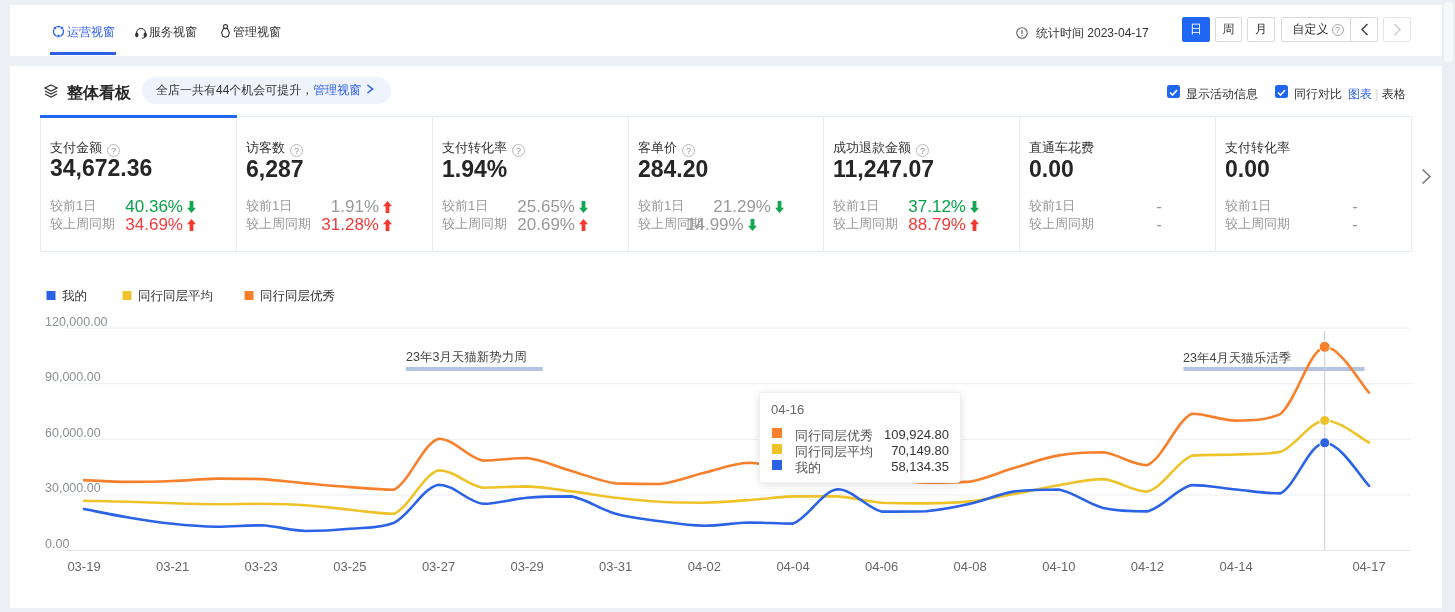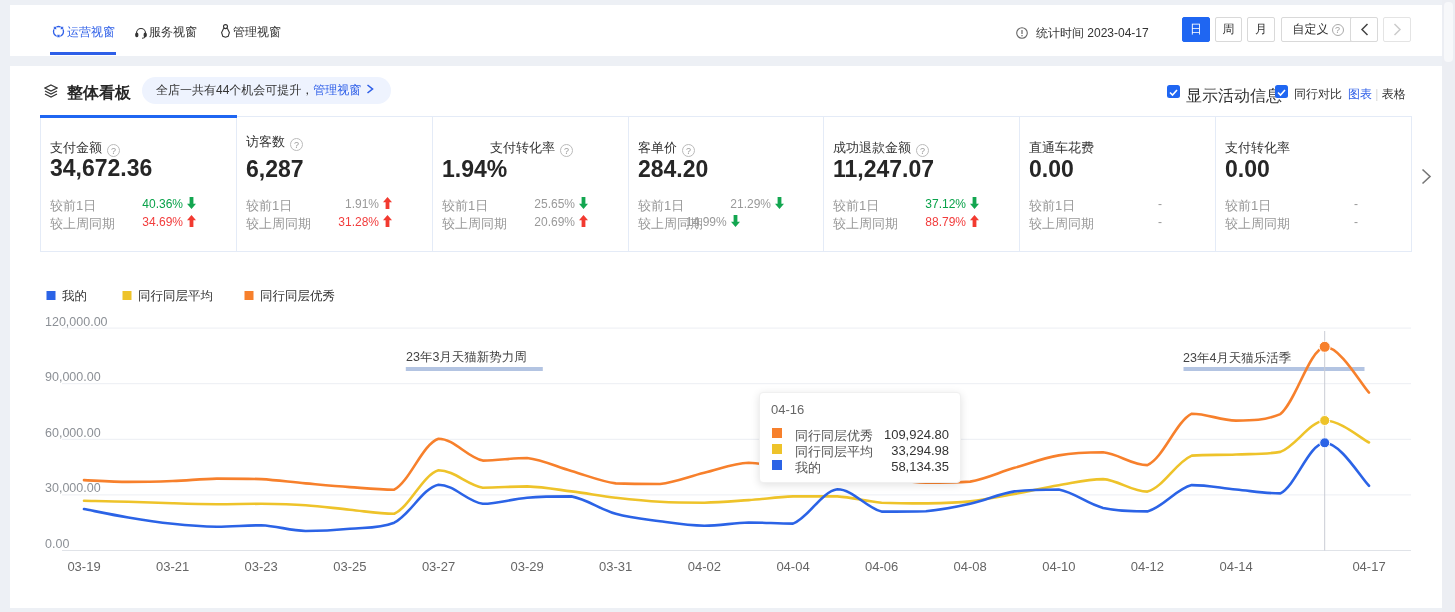--- a/index.html
+++ b/index.html
@@ -8,21 +8,21 @@
 .abs { position:absolute; }
 .topbar { left:10px; top:5px; width:1432px; height:51px; background:#fff; }
 .panel { left:10px; top:66px; width:1432px; height:542px; background:#fff; }
 .tabtxt { font-size:12px; color:#333; }
 .blue { color:#2e5fe8; }
 .grey { color:#999; }
 .btn { position:absolute; top:17px; height:25px; border:1px solid #d9d9d9; border-radius:2px; background:#fff; font-size:12px; color:#333; text-align:center; line-height:23px; }
 .cardname { font-size:13px; color:#333; }
 .cardnum { font-size:23px; font-weight:bold; color:#262626; letter-spacing:0px; }
 .rowlab { font-size:13px; color:#999; }
-.rowval { font-size:12px; }
+.rowval { font-size:17px; }
 .green { color:#09a24a; }
 .red { color:#f23c3c; }
 </style>
 </head>
 <body>
 
 <div class="abs" style="left:1442px;top:0;width:13px;height:612px;background:#eceef3;"></div>
 <div class="abs" style="left:1444px;top:2px;width:9px;height:60px;background:#f7f8fa;border-radius:4px;"></div>
 <div class="abs topbar"></div>
 <div class="abs" style="left:50px;top:52px;width:66px;height:3px;background:#2e5fe8;"></div>
@@ -89,21 +89,21 @@
 <div class="abs" style="left:67px;top:83px;font-size:16px;font-weight:bold;color:#262626;">整体看板</div>
 <div class="abs" style="left:142px;top:77px;width:249px;height:27px;background:#eef3fe;border-radius:14px;font-size:12px;color:#333;line-height:27px;padding-left:14px;">全店一共有44个机会可提升，<span class="blue">管理视窗</span><svg width="8" height="10" viewBox="0 0 8 10" style="margin-left:5px;">
       <path d="M1.5 1 L6.5 5 L1.5 9" fill="none" stroke="#2e5fe8" stroke-width="1.6"></path>
     </svg></div>
 
 <div class="abs" style="left:1167px;top:85px;width:13px;height:13px;background:#1f66f2;border-radius:2.5px;">
 <svg width="13" height="13" viewBox="0 0 13 13">
       <path d="M3 6.5 L5.5 9 L10 4" fill="none" stroke="#fff" stroke-width="1.6"></path>
     </svg>
 </div>
-<div class="abs" style="left:1186px;top:86px;font-size:16px;color:#333;">显示活动信息</div>
+<div class="abs" style="left:1186px;top:86px;font-size:12px;color:#333;">显示活动信息</div>
 <div class="abs" style="left:1275px;top:85px;width:13px;height:13px;background:#1f66f2;border-radius:2.5px;">
 <svg width="13" height="13" viewBox="0 0 13 13">
       <path d="M3 6.5 L5.5 9 L10 4" fill="none" stroke="#fff" stroke-width="1.6"></path>
     </svg>
 </div>
 <div class="abs" style="left:1294px;top:86px;font-size:12px;color:#333;">同行对比</div>
 <div class="abs" style="left:1348px;top:86px;font-size:12px;"><span class="blue">图表</span><span style="color:#d8d8d8;"> | </span><span style="color:#333;">表格</span></div>
 
 <div class="abs" style="left:40px;top:116px;width:1372px;height:136px;border:1px solid #e4ebf7;background:#fff;"></div>
 <div class="abs" style="left:236px;top:117px;width:1px;height:134px;background:#e4ebf7;"></div>
@@ -116,31 +116,31 @@
 <div class="abs cardname" style="left:50px;top:139px;">支付金额<span style="display:inline-block;width:13px;height:13px;border:1px solid #bbb;border-radius:50%;font-size:9px;line-height:12px;color:#999;text-align:center;vertical-align:-2px;margin-left:5px;">?</span></div>
 <div class="abs cardnum" style="left:50px;top:155px;">34,672.36</div>
 <div class="abs rowlab" style="left:50px;top:197px;">较前1日</div>
 <div class="abs rowval green" style="left:98px;top:197px;width:98px;text-align:right;">40.36%<span style="display:inline-block;width:9px;margin-left:4px;"><svg width="9" height="12" viewBox="0 0 9 12" style="vertical-align:-1px;">
         <path d="M4.5 12 L9 6.8 L6.4 6.8 L6.4 0 L2.6 0 L2.6 6.8 L0 6.8 Z" fill="#13a650"></path>
       </svg></span></div>
 <div class="abs rowlab" style="left:50px;top:215px;">较上周同期</div>
 <div class="abs rowval red" style="left:98px;top:215px;width:98px;text-align:right;">34.69%<span style="display:inline-block;width:9px;margin-left:4px;"><svg width="9" height="12" viewBox="0 0 9 12" style="vertical-align:-1px;">
         <path d="M4.5 0 L9 5.2 L6.4 5.2 L6.4 12 L2.6 12 L2.6 5.2 L0 5.2 Z" fill="#f23a30"></path>
       </svg></span></div>
-<div class="abs cardname" style="left:246px;top:133px;">访客数<span style="display:inline-block;width:13px;height:13px;border:1px solid #bbb;border-radius:50%;font-size:9px;line-height:12px;color:#999;text-align:center;vertical-align:-2px;margin-left:5px;">?</span></div>
+<div class="abs cardname" style="left:246px;top:139px;">访客数<span style="display:inline-block;width:13px;height:13px;border:1px solid #bbb;border-radius:50%;font-size:9px;line-height:12px;color:#999;text-align:center;vertical-align:-2px;margin-left:5px;">?</span></div>
 <div class="abs cardnum" style="left:246px;top:156px;">6,287</div>
 <div class="abs rowlab" style="left:246px;top:197px;">较前1日</div>
 <div class="abs rowval grey" style="left:294px;top:197px;width:98px;text-align:right;">1.91%<span style="display:inline-block;width:9px;margin-left:4px;"><svg width="9" height="12" viewBox="0 0 9 12" style="vertical-align:-1px;">
         <path d="M4.5 0 L9 5.2 L6.4 5.2 L6.4 12 L2.6 12 L2.6 5.2 L0 5.2 Z" fill="#f23a30"></path>
       </svg></span></div>
 <div class="abs rowlab" style="left:246px;top:215px;">较上周同期</div>
 <div class="abs rowval red" style="left:294px;top:215px;width:98px;text-align:right;">31.28%<span style="display:inline-block;width:9px;margin-left:4px;"><svg width="9" height="12" viewBox="0 0 9 12" style="vertical-align:-1px;">
         <path d="M4.5 0 L9 5.2 L6.4 5.2 L6.4 12 L2.6 12 L2.6 5.2 L0 5.2 Z" fill="#f23a30"></path>
       </svg></span></div>
-<div class="abs cardname" style="left:442px;top:139px;margin-left:48px;">支付转化率<span style="display:inline-block;width:13px;height:13px;border:1px solid #bbb;border-radius:50%;font-size:9px;line-height:12px;color:#999;text-align:center;vertical-align:-2px;margin-left:5px;">?</span></div>
+<div class="abs cardname" style="left:442px;top:139px;">支付转化率<span style="display:inline-block;width:13px;height:13px;border:1px solid #bbb;border-radius:50%;font-size:9px;line-height:12px;color:#999;text-align:center;vertical-align:-2px;margin-left:5px;">?</span></div>
 <div class="abs cardnum" style="left:442px;top:156px;">1.94%</div>
 <div class="abs rowlab" style="left:442px;top:197px;">较前1日</div>
 <div class="abs rowval grey" style="left:490px;top:197px;width:98px;text-align:right;">25.65%<span style="display:inline-block;width:9px;margin-left:4px;"><svg width="9" height="12" viewBox="0 0 9 12" style="vertical-align:-1px;">
         <path d="M4.5 12 L9 6.8 L6.4 6.8 L6.4 0 L2.6 0 L2.6 6.8 L0 6.8 Z" fill="#13a650"></path>
       </svg></span></div>
 <div class="abs rowlab" style="left:442px;top:215px;">较上周同期</div>
 <div class="abs rowval grey" style="left:490px;top:215px;width:98px;text-align:right;">20.69%<span style="display:inline-block;width:9px;margin-left:4px;"><svg width="9" height="12" viewBox="0 0 9 12" style="vertical-align:-1px;">
         <path d="M4.5 0 L9 5.2 L6.4 5.2 L6.4 12 L2.6 12 L2.6 5.2 L0 5.2 Z" fill="#f23a30"></path>
       </svg></span></div>
 <div class="abs cardname" style="left:638px;top:139px;">客单价<span style="display:inline-block;width:13px;height:13px;border:1px solid #bbb;border-radius:50%;font-size:9px;line-height:12px;color:#999;text-align:center;vertical-align:-2px;margin-left:5px;">?</span></div>
@@ -225,16 +225,16 @@
 <circle cx="1324.7" cy="442.8" r="5" fill="#2b63e6" stroke="#fff" stroke-width="1"></circle>
 </svg>
 
 <div class="abs" style="left:759px;top:392px;width:202px;height:91px;background:#fff;border:1px solid #f0f0f0;border-radius:4px;box-shadow:0 2px 8px rgba(0,0,0,0.12);"></div>
 <div class="abs" style="left:771px;top:402px;font-size:13px;color:#666;">04-16</div>
 <div class="abs" style="left:772px;top:428px;width:10px;height:10px;background:#f7802c;"></div>
 <div class="abs" style="left:795px;top:427px;font-size:13px;color:#555;">同行同层优秀</div>
 <div class="abs" style="left:849px;top:427px;width:100px;text-align:right;font-size:13px;color:#333;">109,924.80</div>
 <div class="abs" style="left:772px;top:444px;width:10px;height:10px;background:#eec32a;"></div>
 <div class="abs" style="left:795px;top:443px;font-size:13px;color:#555;">同行同层平均</div>
-<div class="abs" style="left:849px;top:443px;width:100px;text-align:right;font-size:13px;color:#333;">33,294.98</div>
+<div class="abs" style="left:849px;top:443px;width:100px;text-align:right;font-size:13px;color:#333;">70,149.80</div>
 <div class="abs" style="left:772px;top:460px;width:10px;height:10px;background:#2b63e6;"></div>
 <div class="abs" style="left:795px;top:459px;font-size:13px;color:#555;">我的</div>
 <div class="abs" style="left:849px;top:459px;width:100px;text-align:right;font-size:13px;color:#333;">58,134.35</div>
 
 </body></html>

